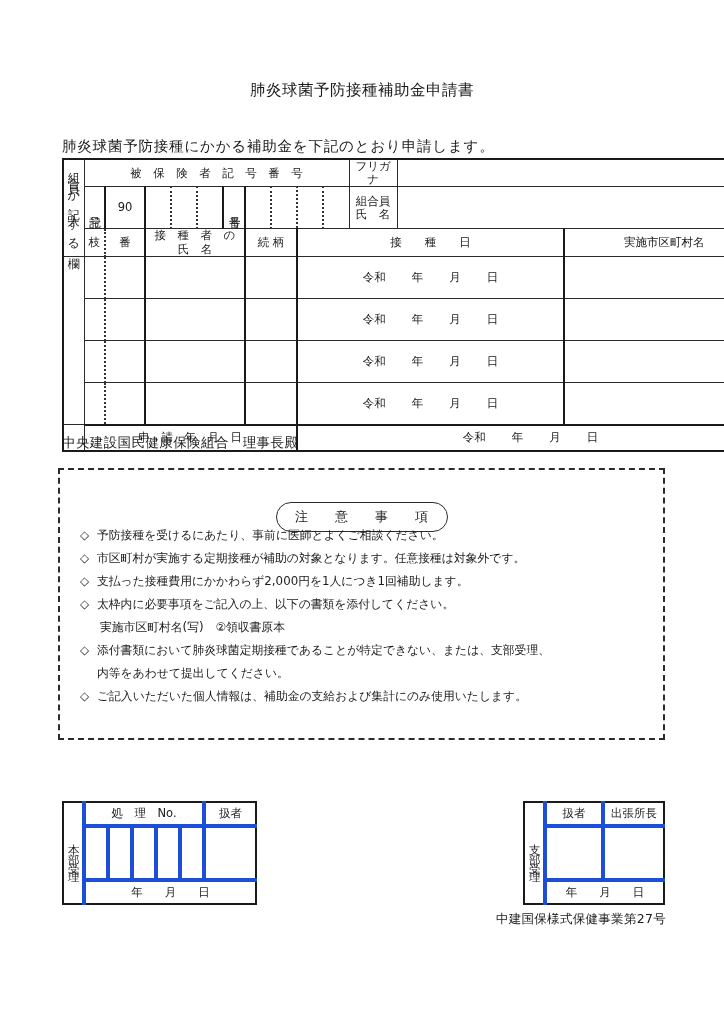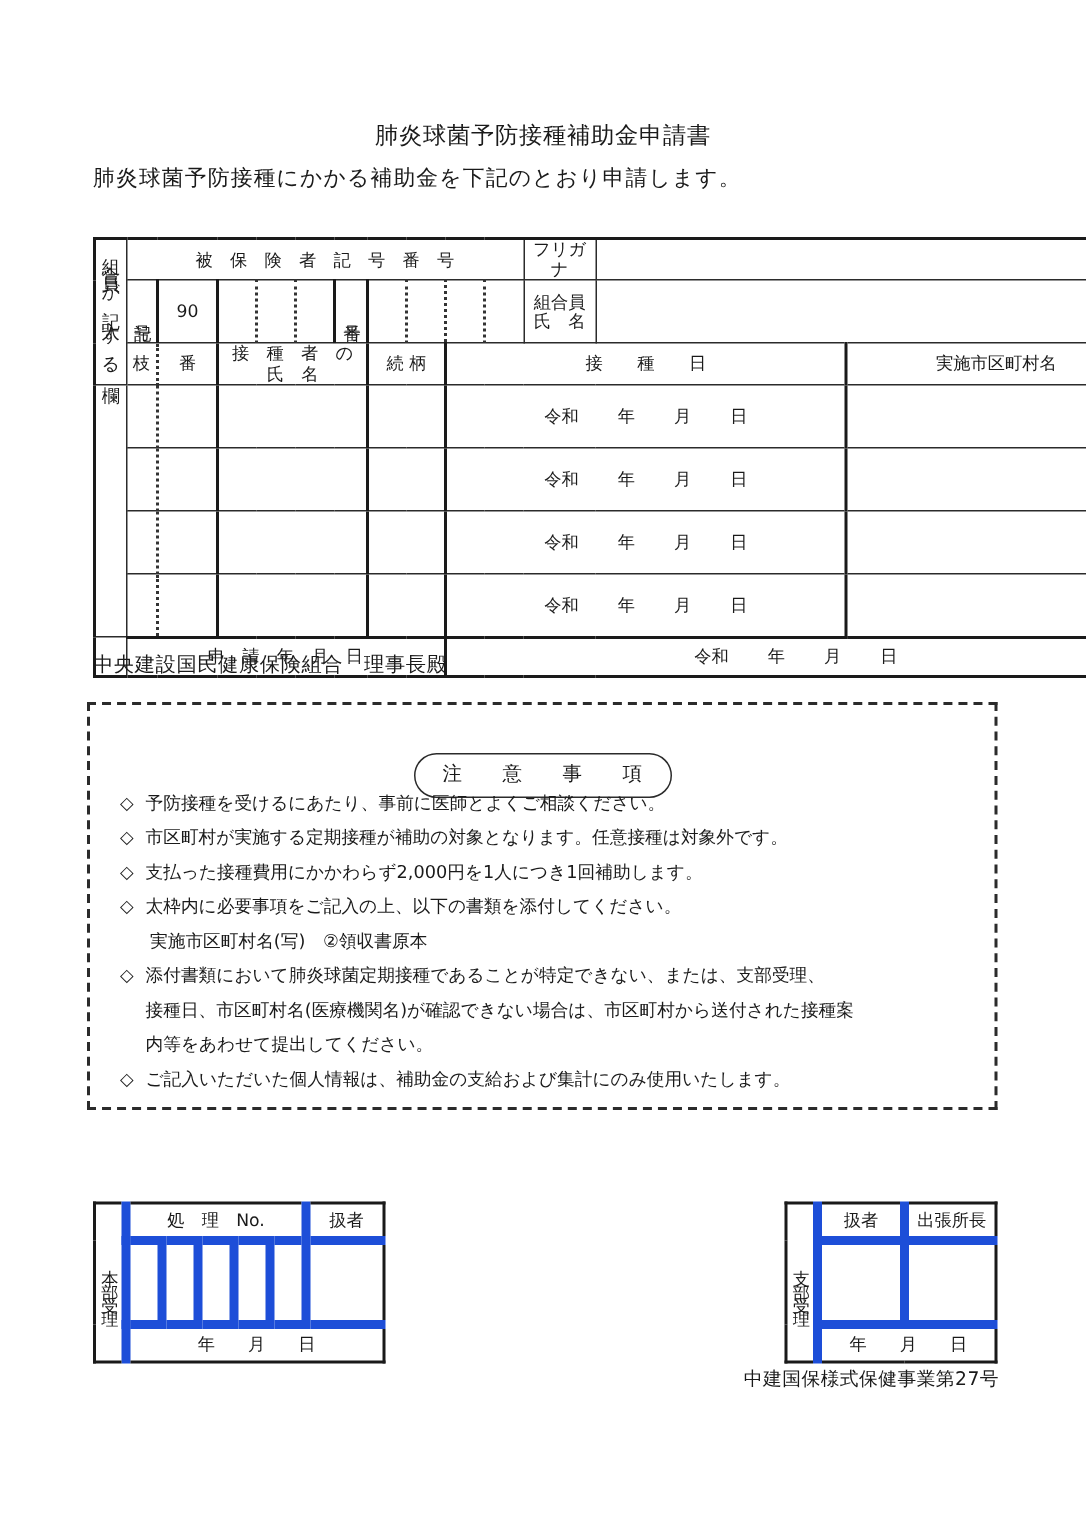--- a/index.html
+++ b/index.html
@@ -23,21 +23,21 @@
     position: absolute;
     left: 0; right: 0;
     top: 80px;
     text-align: center;
     font-size: 15.5px;
     letter-spacing: 0.5px;
   }
   .lead-line {
     position: absolute;
     left: 62px;
-    top: 109px;
+    top: 137px;
     font-size: 14.5px;
     letter-spacing: 0.8px;
   }
 
   
   .main-table {
     position: absolute;
     left: 62px;
     top: 158px;
     width: 601px;
@@ -152,21 +152,21 @@
   .recv-right {
     position: absolute;
     left: 523px;
     top: 801px;
     width: 140px;
     border-collapse: collapse;
     table-layout: fixed;
     font-size: 11.5px;
   }
   .recv-left td, .recv-right td {
-    border: 6px solid #1d4ed8;
+    border: 4px solid #1d4ed8;
     padding: 0;
     text-align: center;
     vertical-align: middle;
   }
   .vlabel-sm {
     writing-mode: vertical-rl;
     text-orientation: upright;
     letter-spacing: 9px;
     font-size: 11.5px;
     line-height: 1;
@@ -343,21 +343,20 @@
         <span class="n-mark">◇</span>
         <span class="n-text">太枠内に必要事項をご記入の上、以下の書類を添付してください。</span>
       </div>
 
       <div class="n-sub">実施市区町村名(写)　②領収書原本</div>
 
       <div class="n-item">
         <span class="n-mark">◇</span>
         <span class="n-text">添付書類において肺炎球菌定期接種であることが特定できない、または、支部受理、</span>
       </div>
-      <div class="n-cont">接種日、市区町村名(医療機関名)が確認できない場合は、市区町村から送付された接種案</div>
       <div class="n-cont">内等をあわせて提出してください。</div>
 
       <div class="n-item">
         <span class="n-mark">◇</span>
         <span class="n-text">ご記入いただいた個人情報は、補助金の支給および集計にのみ使用いたします。</span>
       </div>
     </div>
   </div>
 
   <table class="recv-left">

